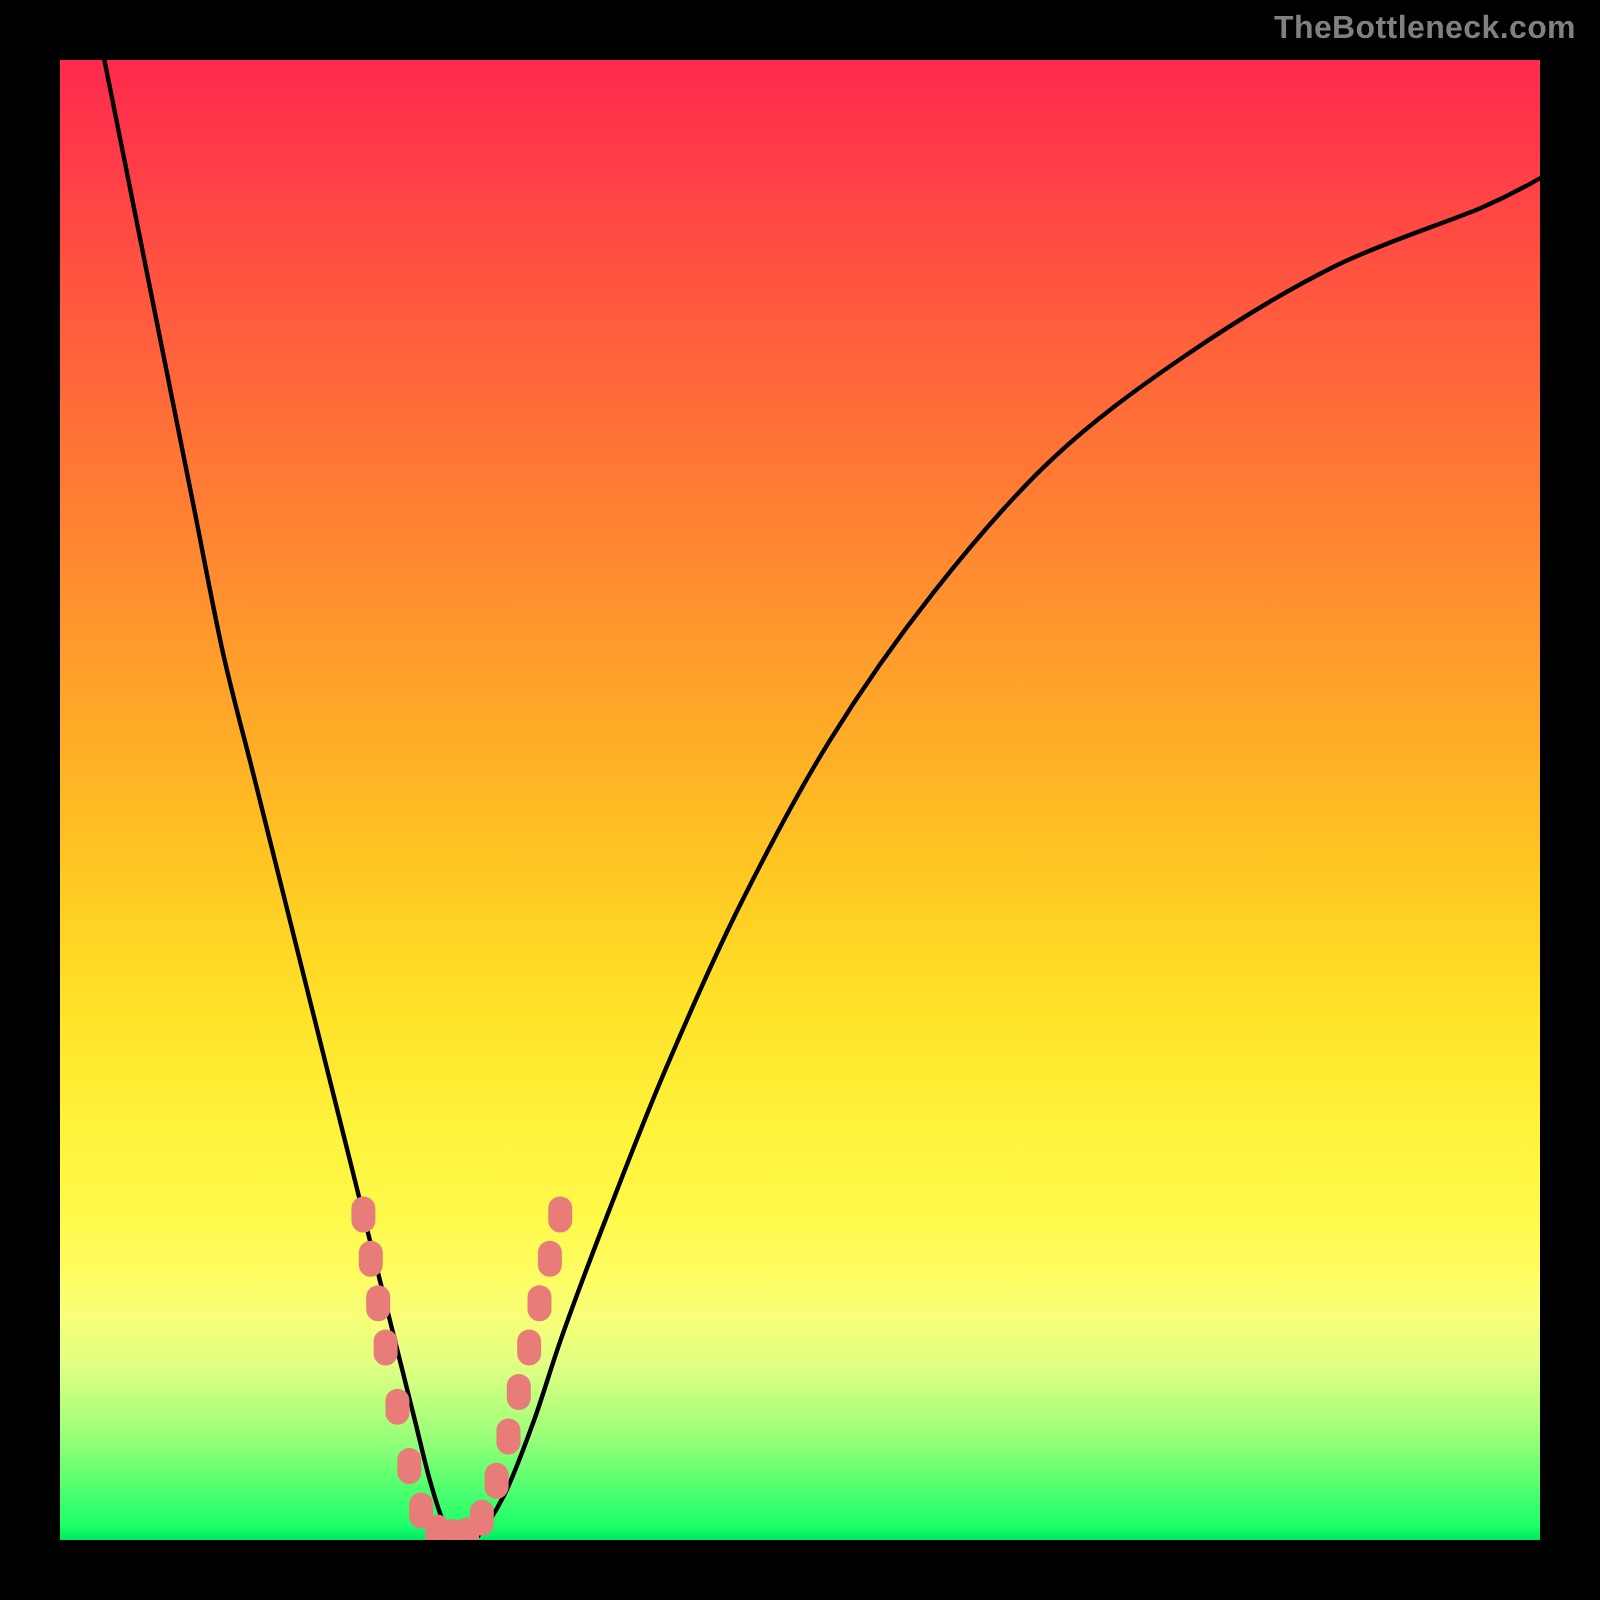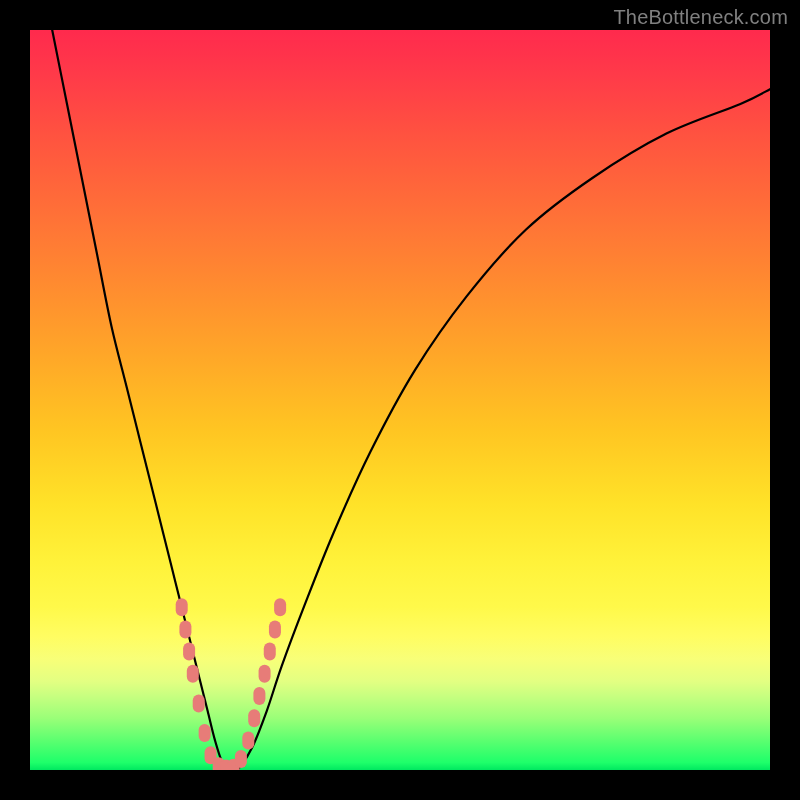--- a/index.html
+++ b/index.html
@@ -63,22 +63,22 @@
   }
   .marker {
     fill: #e77c78;
     stroke: none;
   }
   .watermark {
     position: absolute;
     top: 6px;
     right: 12px;
     color: #808080;
-    font-size: 20px;
-    font-weight: 400;
+    font-size: 16px;
+    font-weight: 700;
     letter-spacing: 0.2px;
   }
 </style>
 </head>
 <body>
 
 <div class="frame">
   <div class="watermark">TheBottleneck.com</div>
 
   <div class="plot-area">

